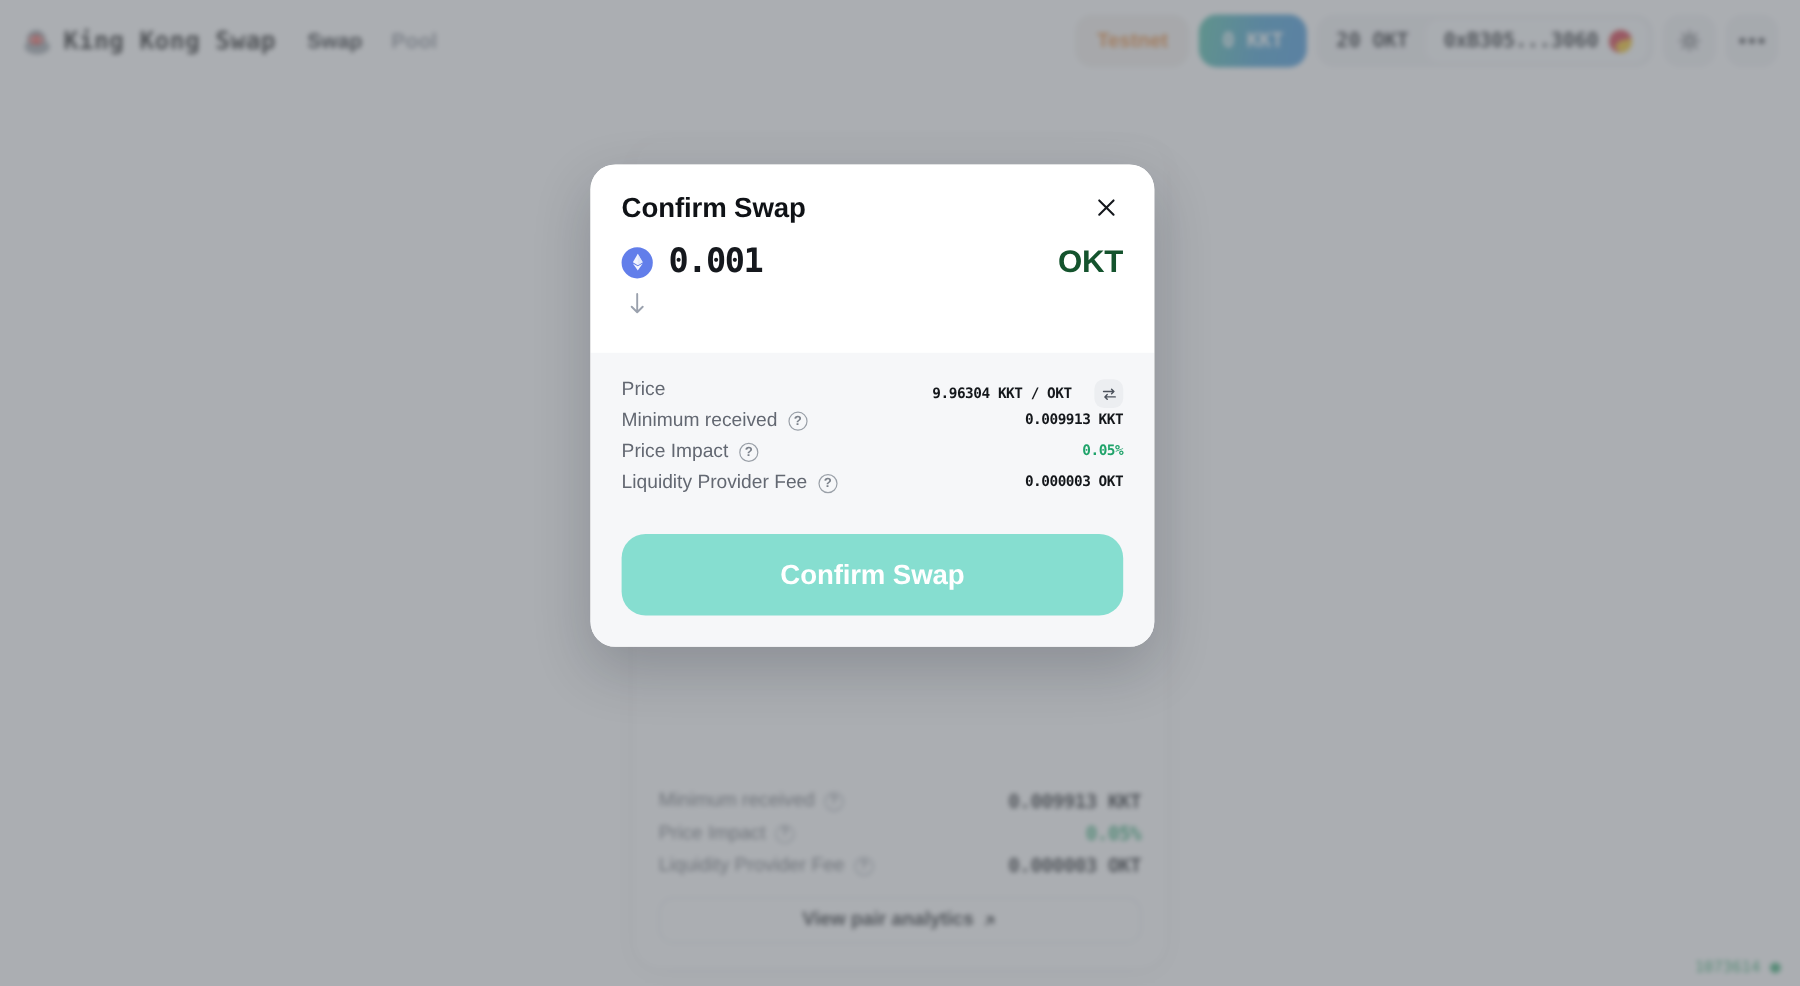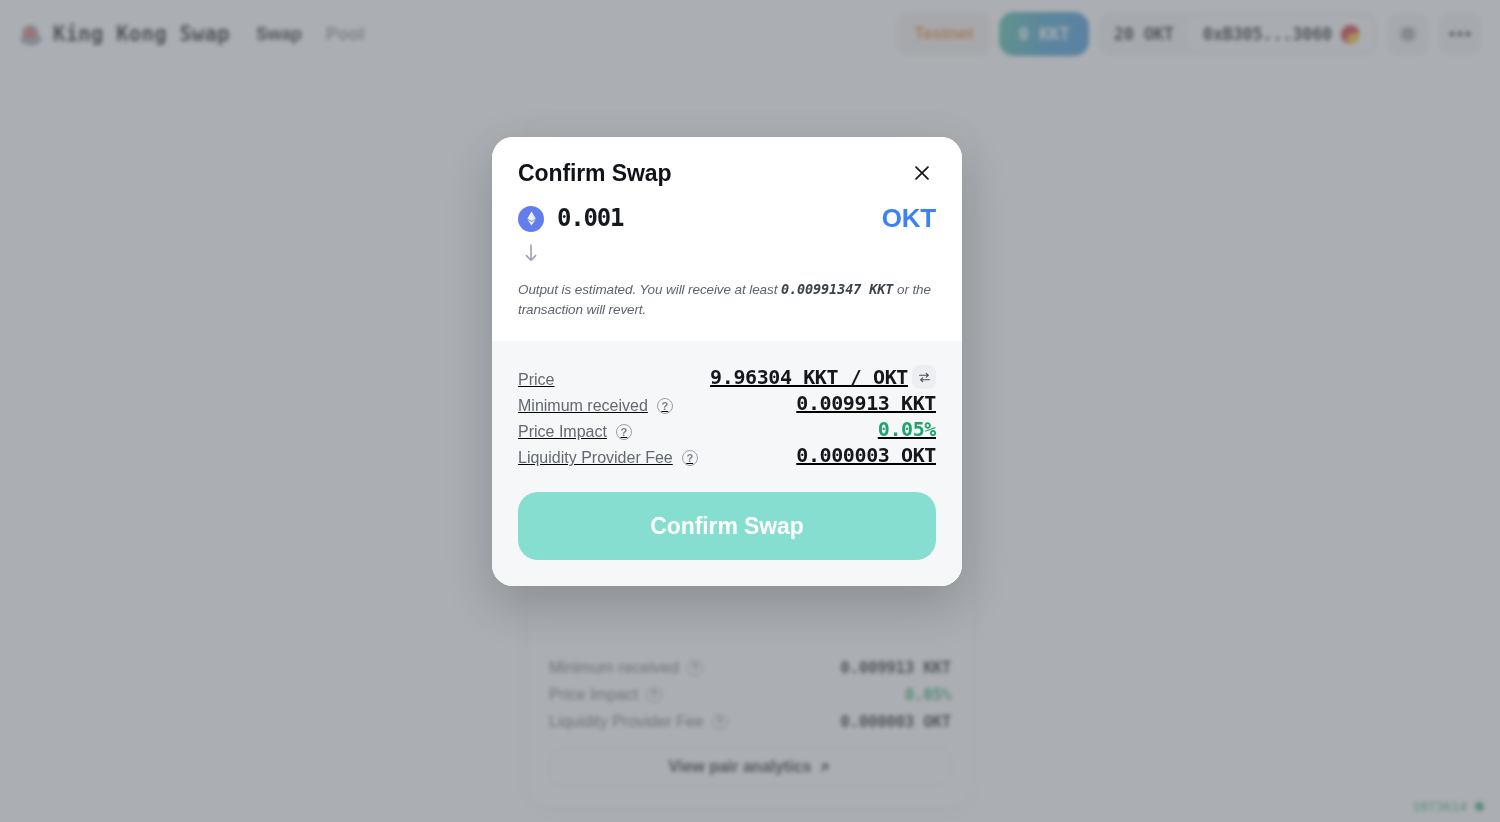--- a/index.html
+++ b/index.html
@@ -269,31 +269,31 @@
     cursor: pointer;
   }
 
   .amount-row {
     display: flex;
     align-items: center;
     gap: 13px;
   }
   .amount-row .value {
     font-family: "DejaVu Sans Mono", monospace;
-    font-size: 24px;
+    font-size: 28px;
     font-weight: 700;
     color: #15181d;
     letter-spacing: -1.2px;
     line-height: 1.1;
   }
   .amount-row .symbol {
     margin-left: auto;
     font-size: 26px;
     font-weight: 700;
-    color: #3b82f6;
+    color: #14532d;
     letter-spacing: -0.2px;
   }
 
   .token-ico {
     width: 26px; height: 26px;
     border-radius: 50%;
     flex: 0 0 auto;
     display: flex;
     align-items: center;
     justify-content: center;
@@ -325,33 +325,32 @@
     font-style: italic;
   }
 
   .modal-bottom {
     background: #f6f7f9;
     padding: 22px 26px 26px;
   }
 
   .detail-row {
     display: flex;
-    align-items: flex-end;
+    align-items: flex-start;
     justify-content: space-between;
     height: 26px;
-    text-decoration: underline;
   }
   .detail-row .lbl {
     display: flex; align-items: center; gap: 9px;
     font-size: 16px;
     color: #636872;
   }
   .detail-row .val {
-    display: flex; align-items: center; gap: 4px;
-    font-size: 20px;
+    display: flex; align-items: center; gap: 19px;
+    font-size: 12px;
     font-weight: 700;
     color: #14171b;
     font-family: "DejaVu Sans Mono", monospace;
     letter-spacing: -0.4px;
   }
   .detail-row .val.green { color: #1fa36a; }
 
   .swap-price-btn {
     width: 24px; height: 24px;
     border-radius: 8px;
@@ -507,21 +506,20 @@
       <span class="symbol">OKT</span>
     </div>
 
     <div class="arrow-down">
       <svg width="16" height="20" viewBox="0 0 16 20" fill="none" stroke="#9aa1ad" stroke-width="1.6" stroke-linecap="round" stroke-linejoin="round">
         <path d="M8 2v15M3.4 12.6L8 17.2l4.6-4.6"></path>
       </svg>
     </div>
 
 
-    <div class="estimate-note"><span>Output is estimated. You will receive at least </span><b>0.00991347 KKT</b><span> or the transaction will revert.</span></div>
   </div>
 
   <div class="modal-bottom">
 
     <div class="detail-row">
       <span class="lbl">
         <span>Price</span>
       </span>
       <span class="val">
         <span>9.96304 KKT / OKT</span>

